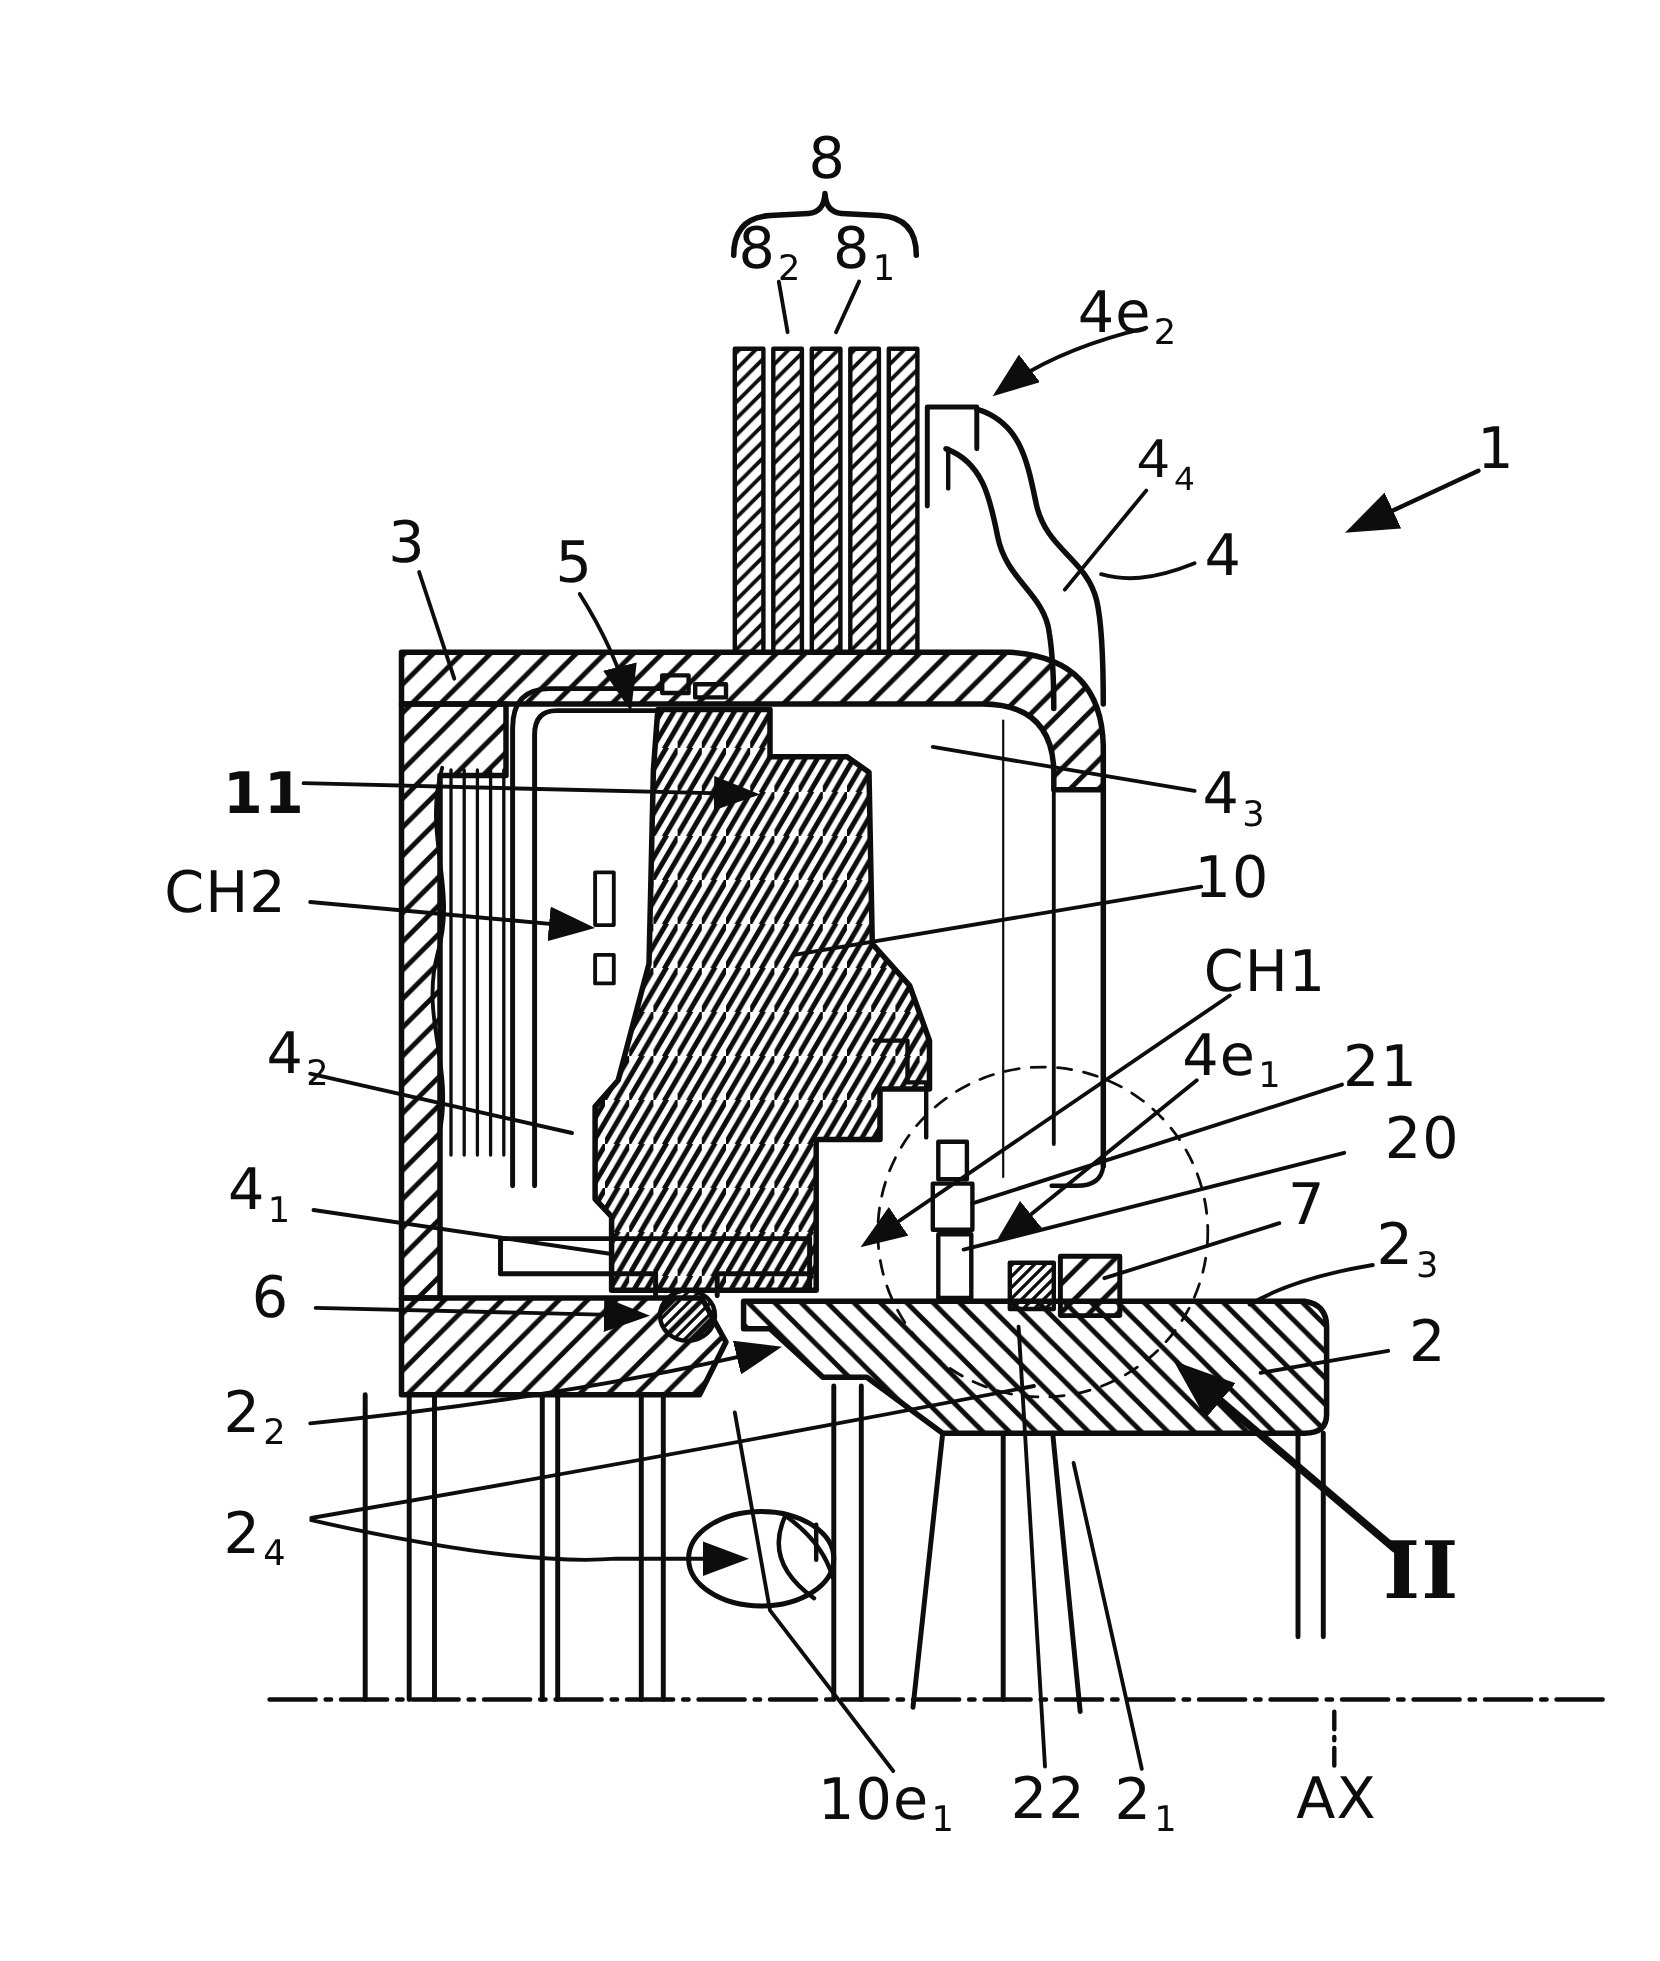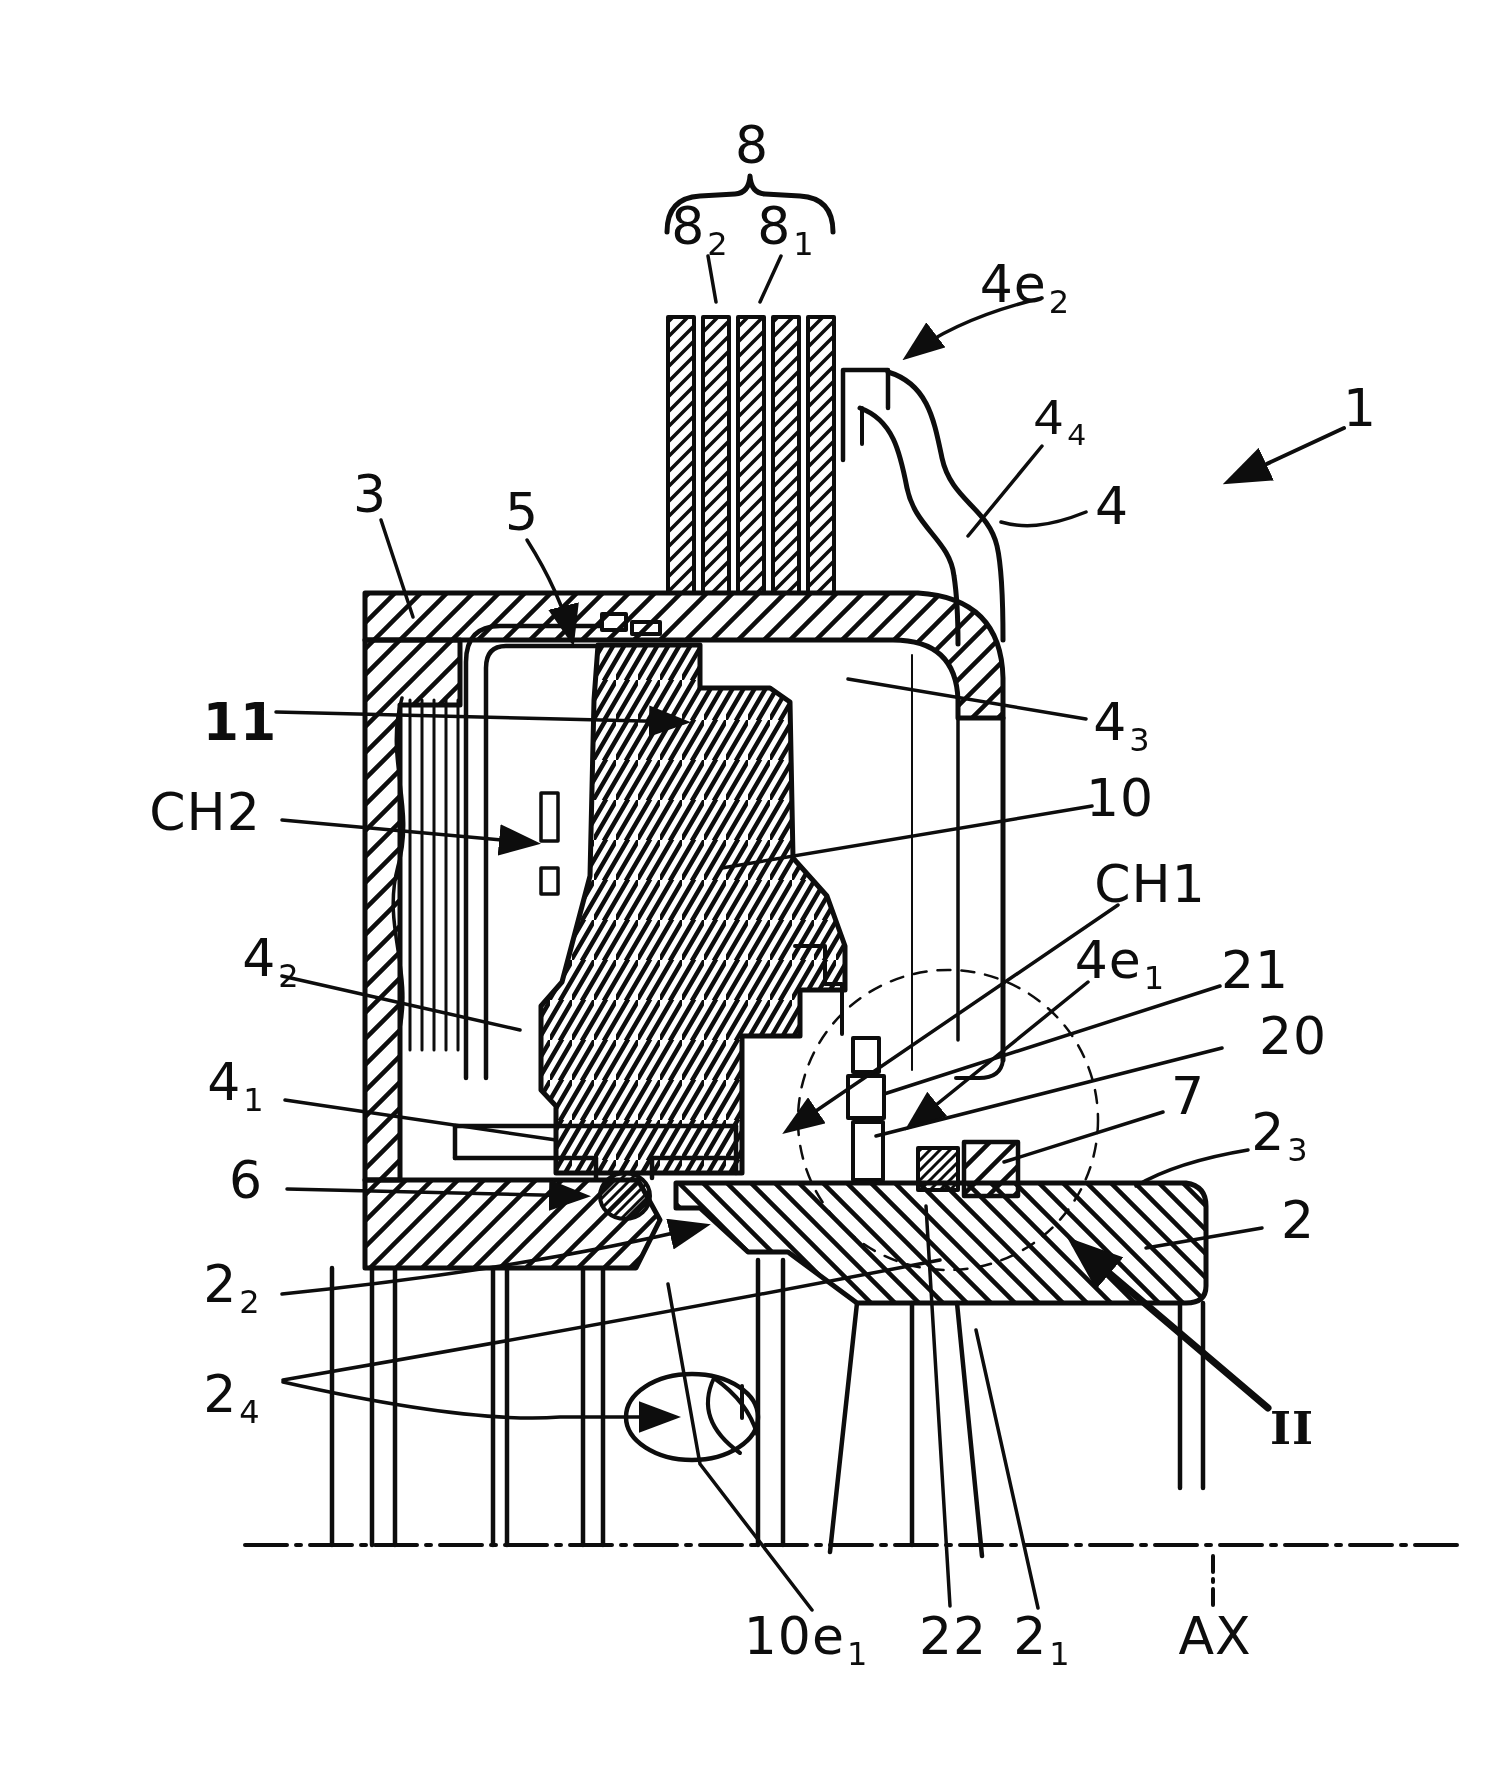--- a/index.html
+++ b/index.html
@@ -3,21 +3,21 @@
 <meta charset="utf-8">
 <style>
   html,body{margin:0;padding:0;background:#fff;}
   #fig{position:relative;width:1509px;height:1783px;background:#ffffff;overflow:hidden;
        font-family:"DejaVu Sans",sans-serif;}
   #drawing{position:absolute;left:0;top:0;}
   #callout-layer{position:absolute;left:0;top:0;width:100%;height:100%;pointer-events:none;}
   .callout{position:absolute;transform:translate(-50%,-50%);color:#0d0d0d;
            font-size:52px;line-height:1;white-space:nowrap;letter-spacing:1px;}
   .callout .sub{font-size:32px;vertical-align:-11px;margin-left:2px;}
-  .callout.serif{font-family:"DejaVu Serif",serif;font-weight:bold;font-size:45px;}
+  .callout.serif{font-family:"DejaVu Serif",serif;font-weight:bold;font-size:72px;}
 </style>
 </head>
 <body>
 
 <div id="fig">
 
 <svg id="drawing" width="1509" height="1783" viewBox="0 0 1509 1783" fill="none" stroke="#0d0d0d" stroke-linecap="round" stroke-linejoin="round">
   <defs>
     <pattern id="hatchA" width="26" height="26" patternUnits="userSpaceOnUse">
       <path d="M-7,7 L7,-7 M-7,33 L33,-7 M19,33 L33,19" stroke="#0d0d0d" stroke-width="4.5"></path>

